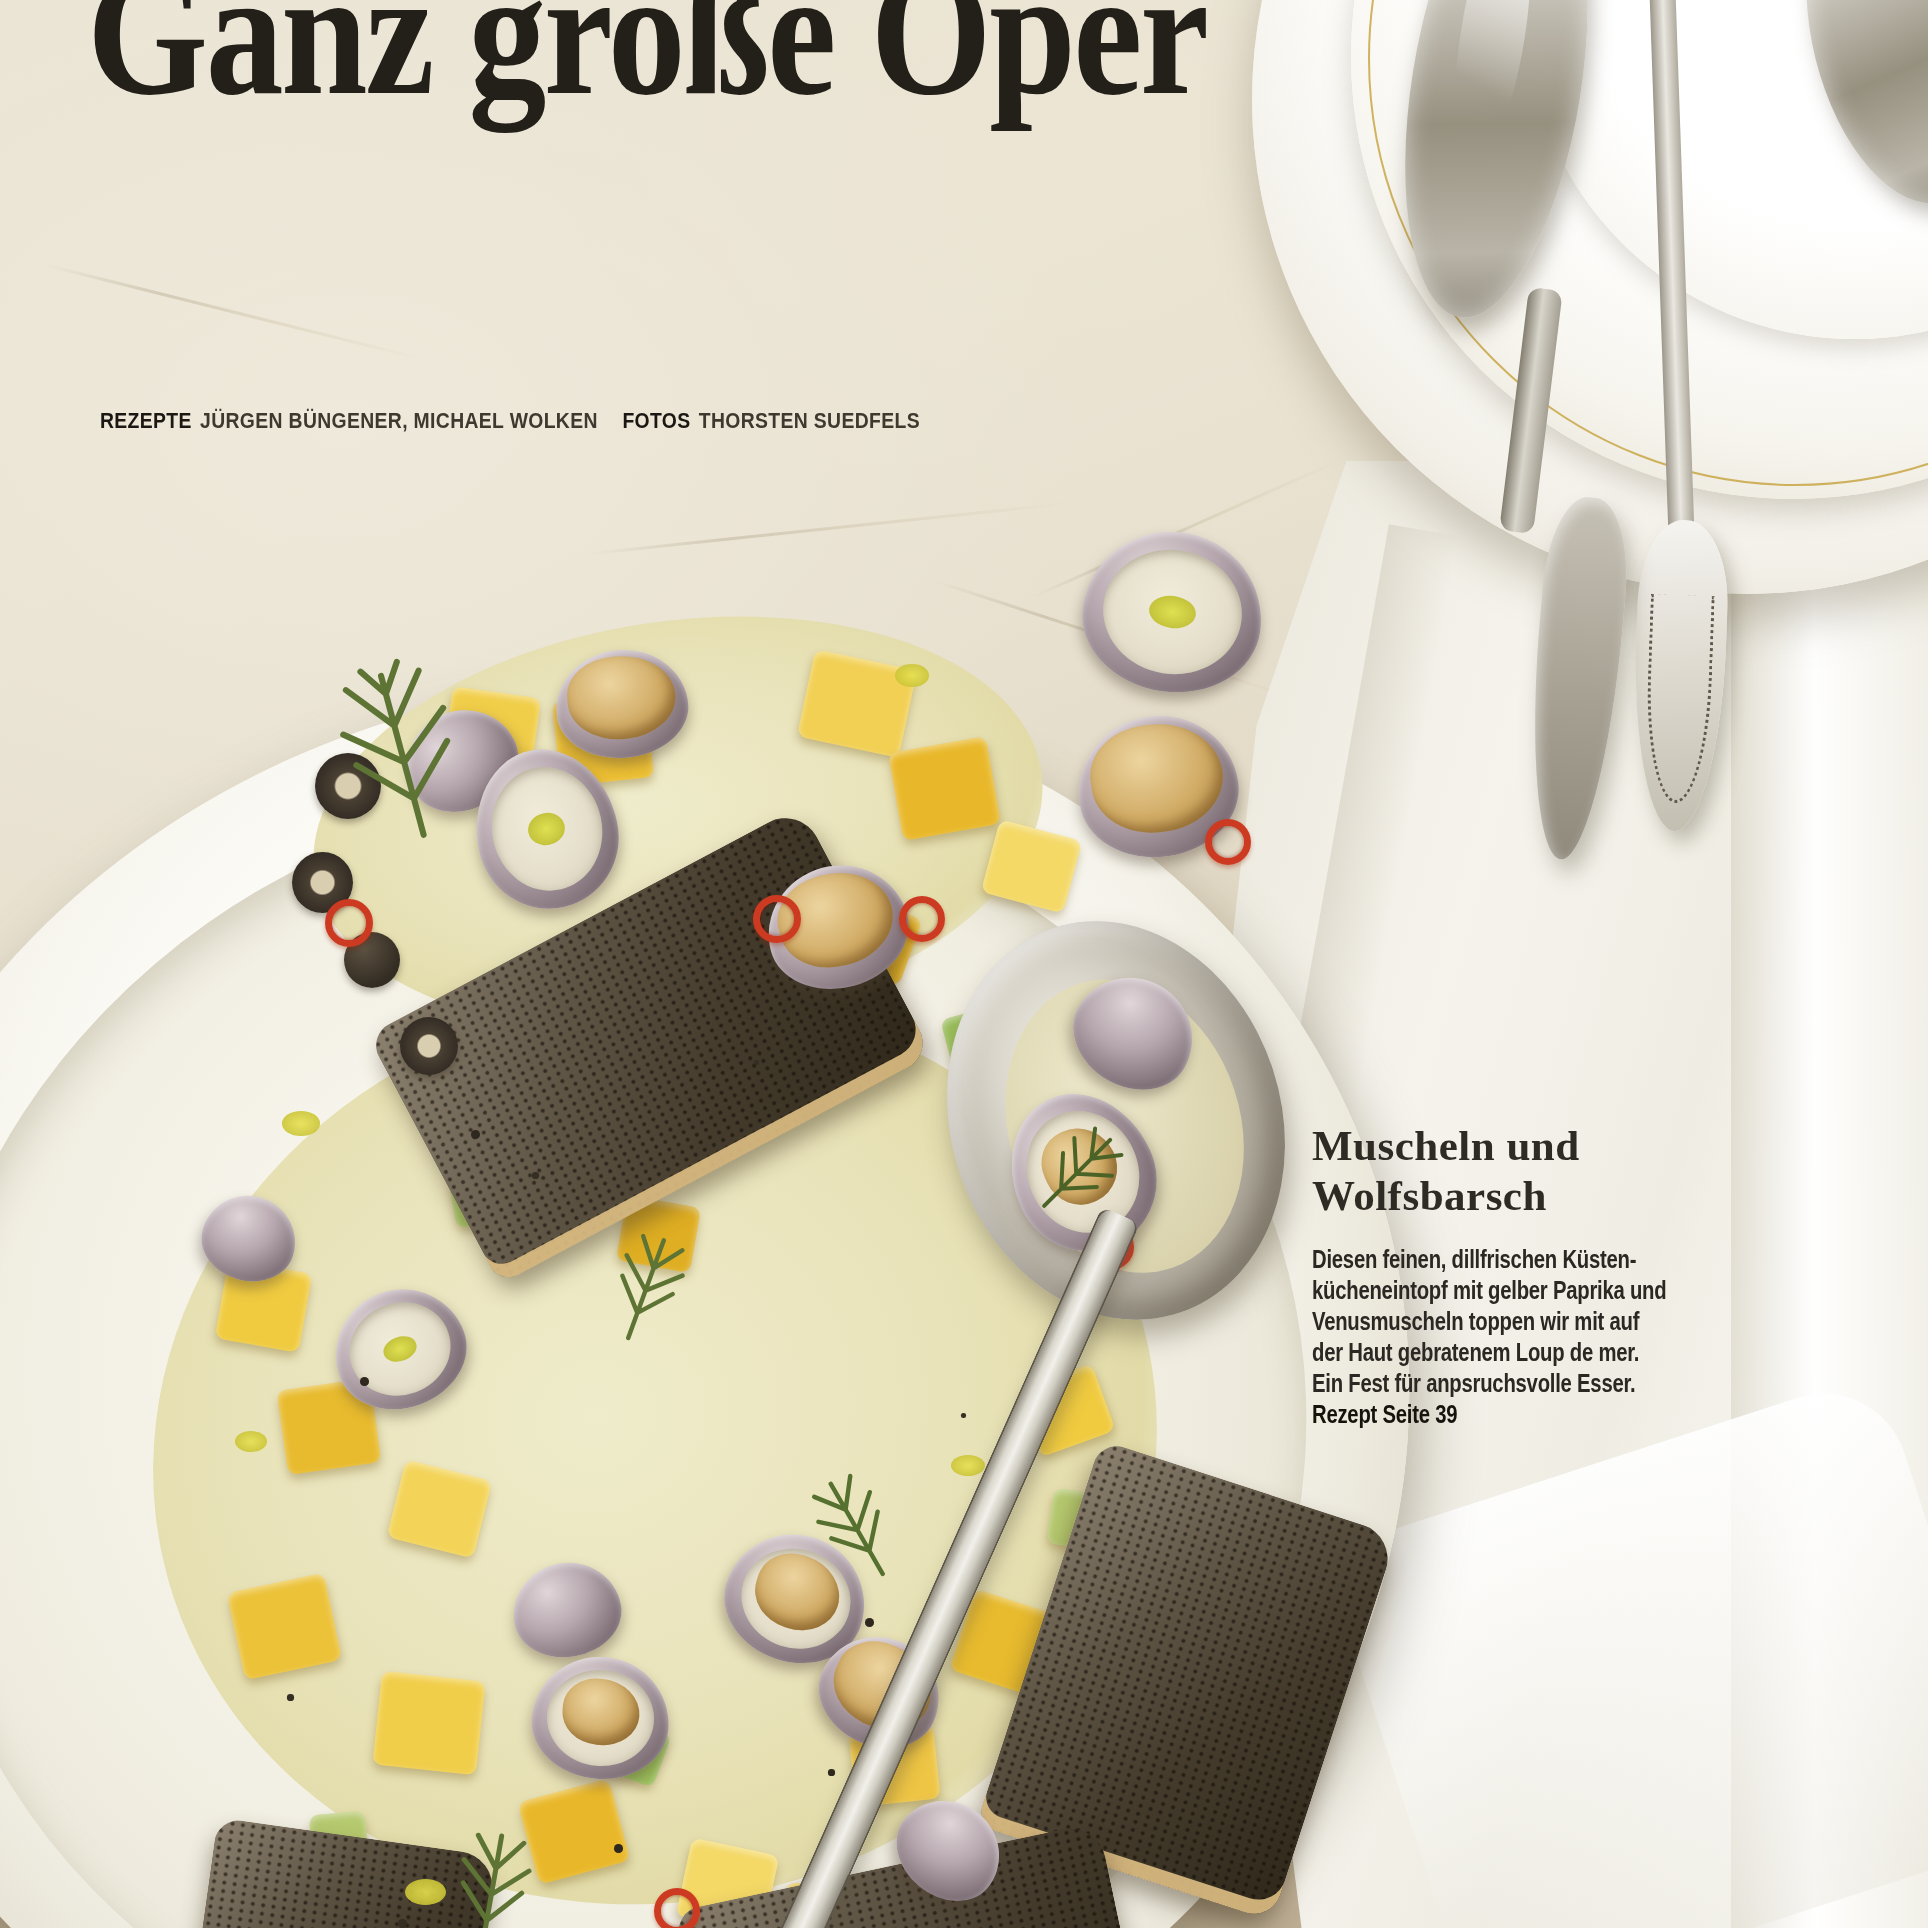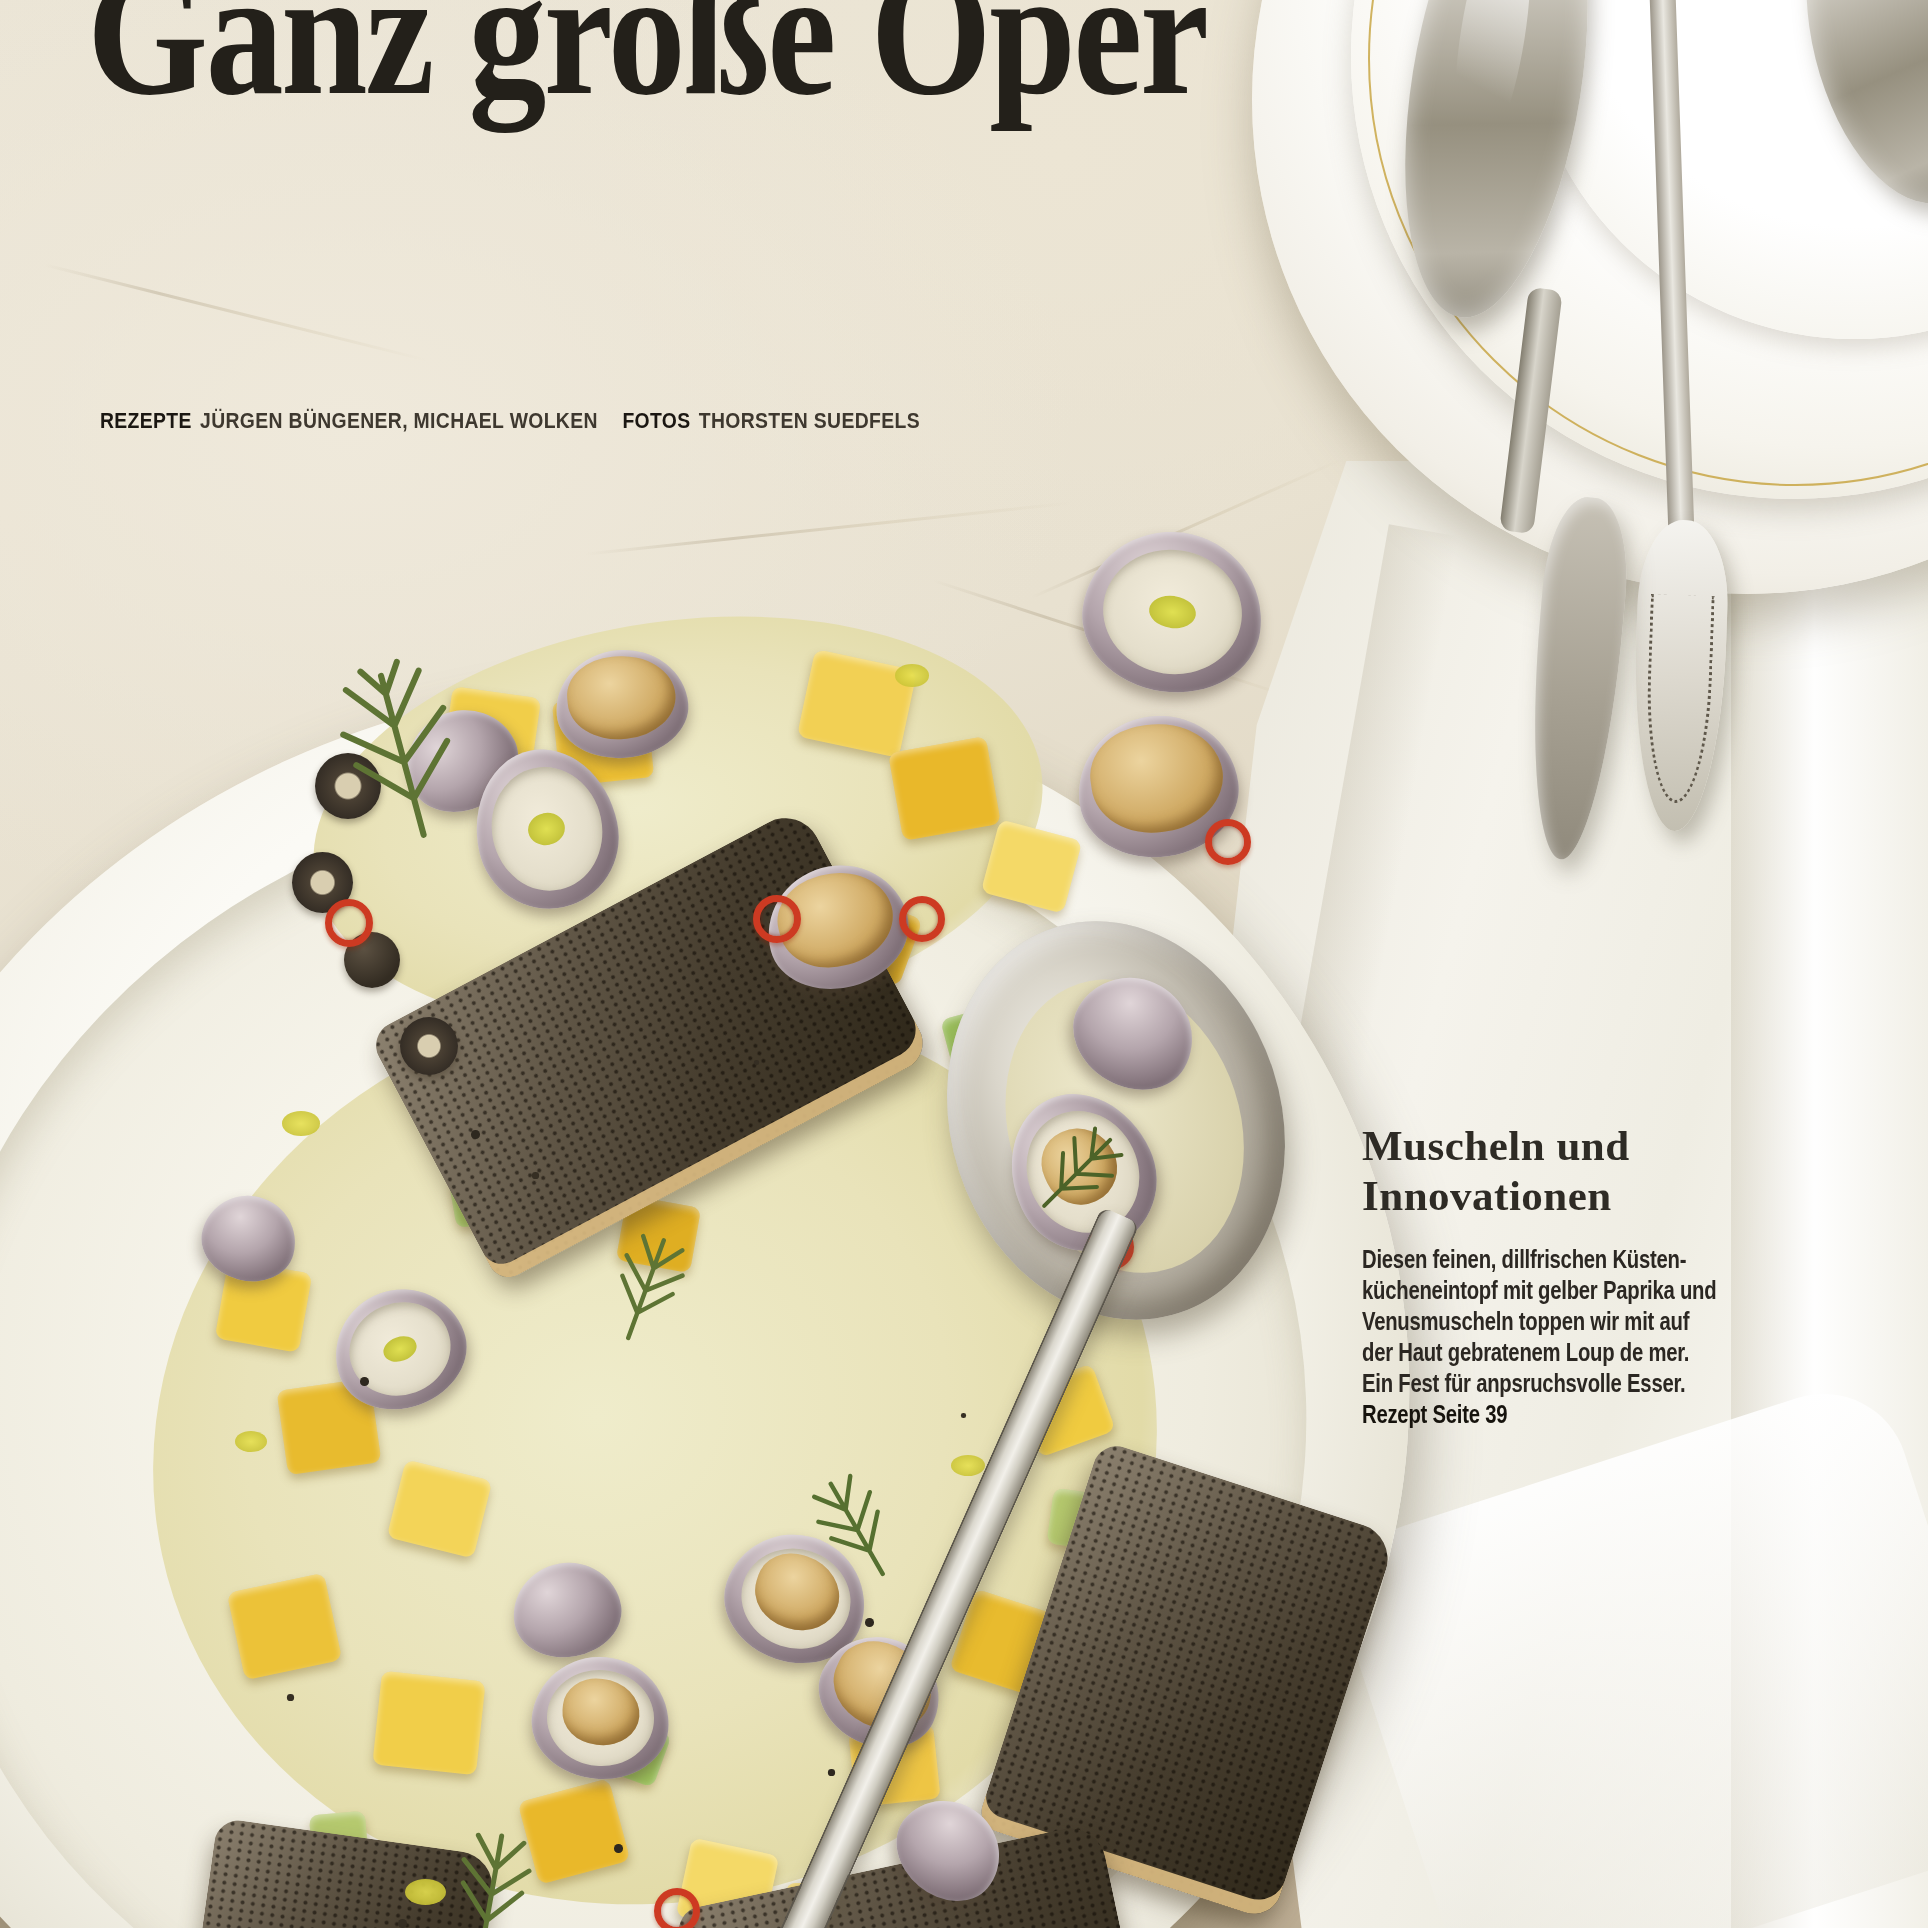--- a/index.html
+++ b/index.html
@@ -113,21 +113,21 @@
          transform:scaleX(.86);transform-origin:0 0;}
   .intro{left:100px;top:141px;}
   .iline{height:54px;}
   .cx{display:inline-block;transform:scaleX(.80);transform-origin:0 0;white-space:nowrap;
       font-size:44px;line-height:54px;color:#3a362e;letter-spacing:-0.9px;}
   .credits{left:100px;top:405px;font-weight:700;font-size:22px;line-height:31px;}
   .crow{height:31px;}
   .ccx{display:inline-block;transform:scaleX(.88);transform-origin:0 0;white-space:nowrap;letter-spacing:0.4px;}
   .clab{color:#1b1712;margin-right:9.4px;}
   .cval{color:#3e382f;margin-right:28px;}
-  .sidebar{left:1362px;top:1121px;width:414px;}
+  .sidebar{left:1312px;top:1121px;width:414px;}
   .sbhead{font-family:"Liberation Serif",serif;font-weight:700;font-size:43px;line-height:50px;
           color:#2e2b25;letter-spacing:0.5px;}
   .sbbody{margin-top:22.6px;}
   .sline{height:31px;}
   .scx{display:inline-block;transform:scaleX(.78);transform-origin:0 0;white-space:nowrap;
        font-weight:700;font-size:26px;line-height:31px;color:#2b2722;letter-spacing:-0.3px;}
   .sref .scx{color:#16130d;}
 </style>
 </head>
 <body>
@@ -287,21 +287,21 @@
     <div class="crow">
       <span class="ccx">
         <span class="clab">REZEPTE</span><span class="cval">JÜRGEN BÜNGENER, MICHAEL WOLKEN</span><span class="clab">FOTOS</span><span class="cval">THORSTEN SUEDFELS</span>
       </span>
     </div>
   </div>
 
   <div class="abs sidebar">
     <div class="sbhead">
       <div>Muscheln und</div>
-      <div>Innovationen</div>
+      <div>Wolfsbarsch</div>
     </div>
     <div class="sbbody">
       <div class="sline"><span class="scx">Diesen feinen, dillfrischen Küsten-</span></div>
       <div class="sline"><span class="scx">kücheneintopf mit gelber Paprika und</span></div>
       <div class="sline"><span class="scx">Venusmuscheln toppen wir mit auf</span></div>
       <div class="sline"><span class="scx">der Haut gebratenem Loup de mer.</span></div>
       <div class="sline"><span class="scx">Ein Fest für anpsruchsvolle Esser.</span></div>
       <div class="sline sref"><span class="scx">Rezept Seite 39</span></div>
     </div>
   </div>

